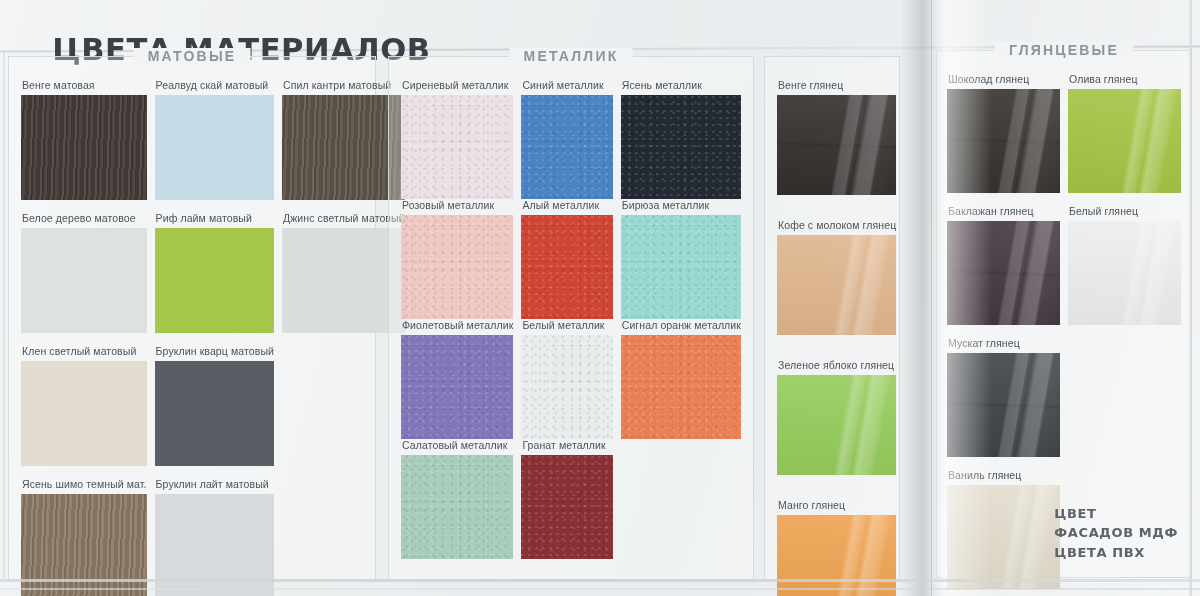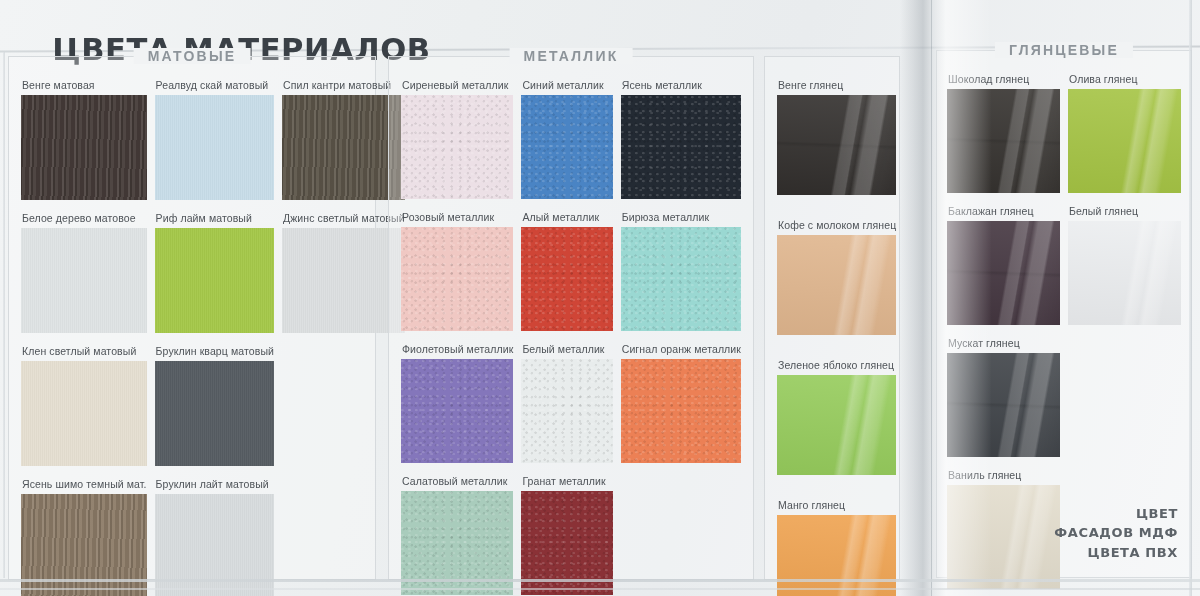--- a/index.html
+++ b/index.html
@@ -182,21 +182,20 @@
         rgba(255,255,255,.28) 71%,
         rgba(255,255,255,.14) 80%,
         rgba(255,255,255,0) 84%),
       linear-gradient(185deg, rgba(255,255,255,.10), rgba(0,0,0,.05));
     pointer-events:none;
   }
 
   
   #footer{
     position:absolute;right:22px;bottom:34px;
-    text-align:right;
     font-size:13px;font-weight:bold;letter-spacing:.6px;
     color:#5d6369;
     line-height:1.5;
     font-family:"DejaVu Sans","Liberation Sans",sans-serif;
   }
 </style>
 </head>
 <body>
 
 <div id="sheet">
@@ -258,21 +257,21 @@
             <div class="cell-label">&nbsp;</div>
             <div class="swatch empty" style="height: 105px;"></div>
           </div>
         </div>
     </div>
   </section>
 
   <section class="panel" id="panel-metallic" style="left:388px;top:56px;width:366px;height:524px;">
     <div class="panel-title">МЕТАЛЛИК</div>
     <div class="panel-inner">
-      <div class="grid" id="grid-metallic" style="grid-template-columns:repeat(3,1fr);row-gap:12px;padding:0 8px;">
+      <div class="grid" id="grid-metallic" style="grid-template-columns:repeat(3,1fr);padding:0 8px;">
           <div class="cell">
             <div class="cell-label">Сиреневый металлик</div>
             <div class="swatch fin-metallic" style="height: 104px; background-color: rgb(236, 224, 230);"></div>
           </div>
           <div class="cell">
             <div class="cell-label">Синий металлик</div>
             <div class="swatch fin-metallic" style="height: 104px; background-color: rgb(74, 132, 196);"></div>
           </div>
           <div class="cell">
             <div class="cell-label">Ясень металлик</div>

